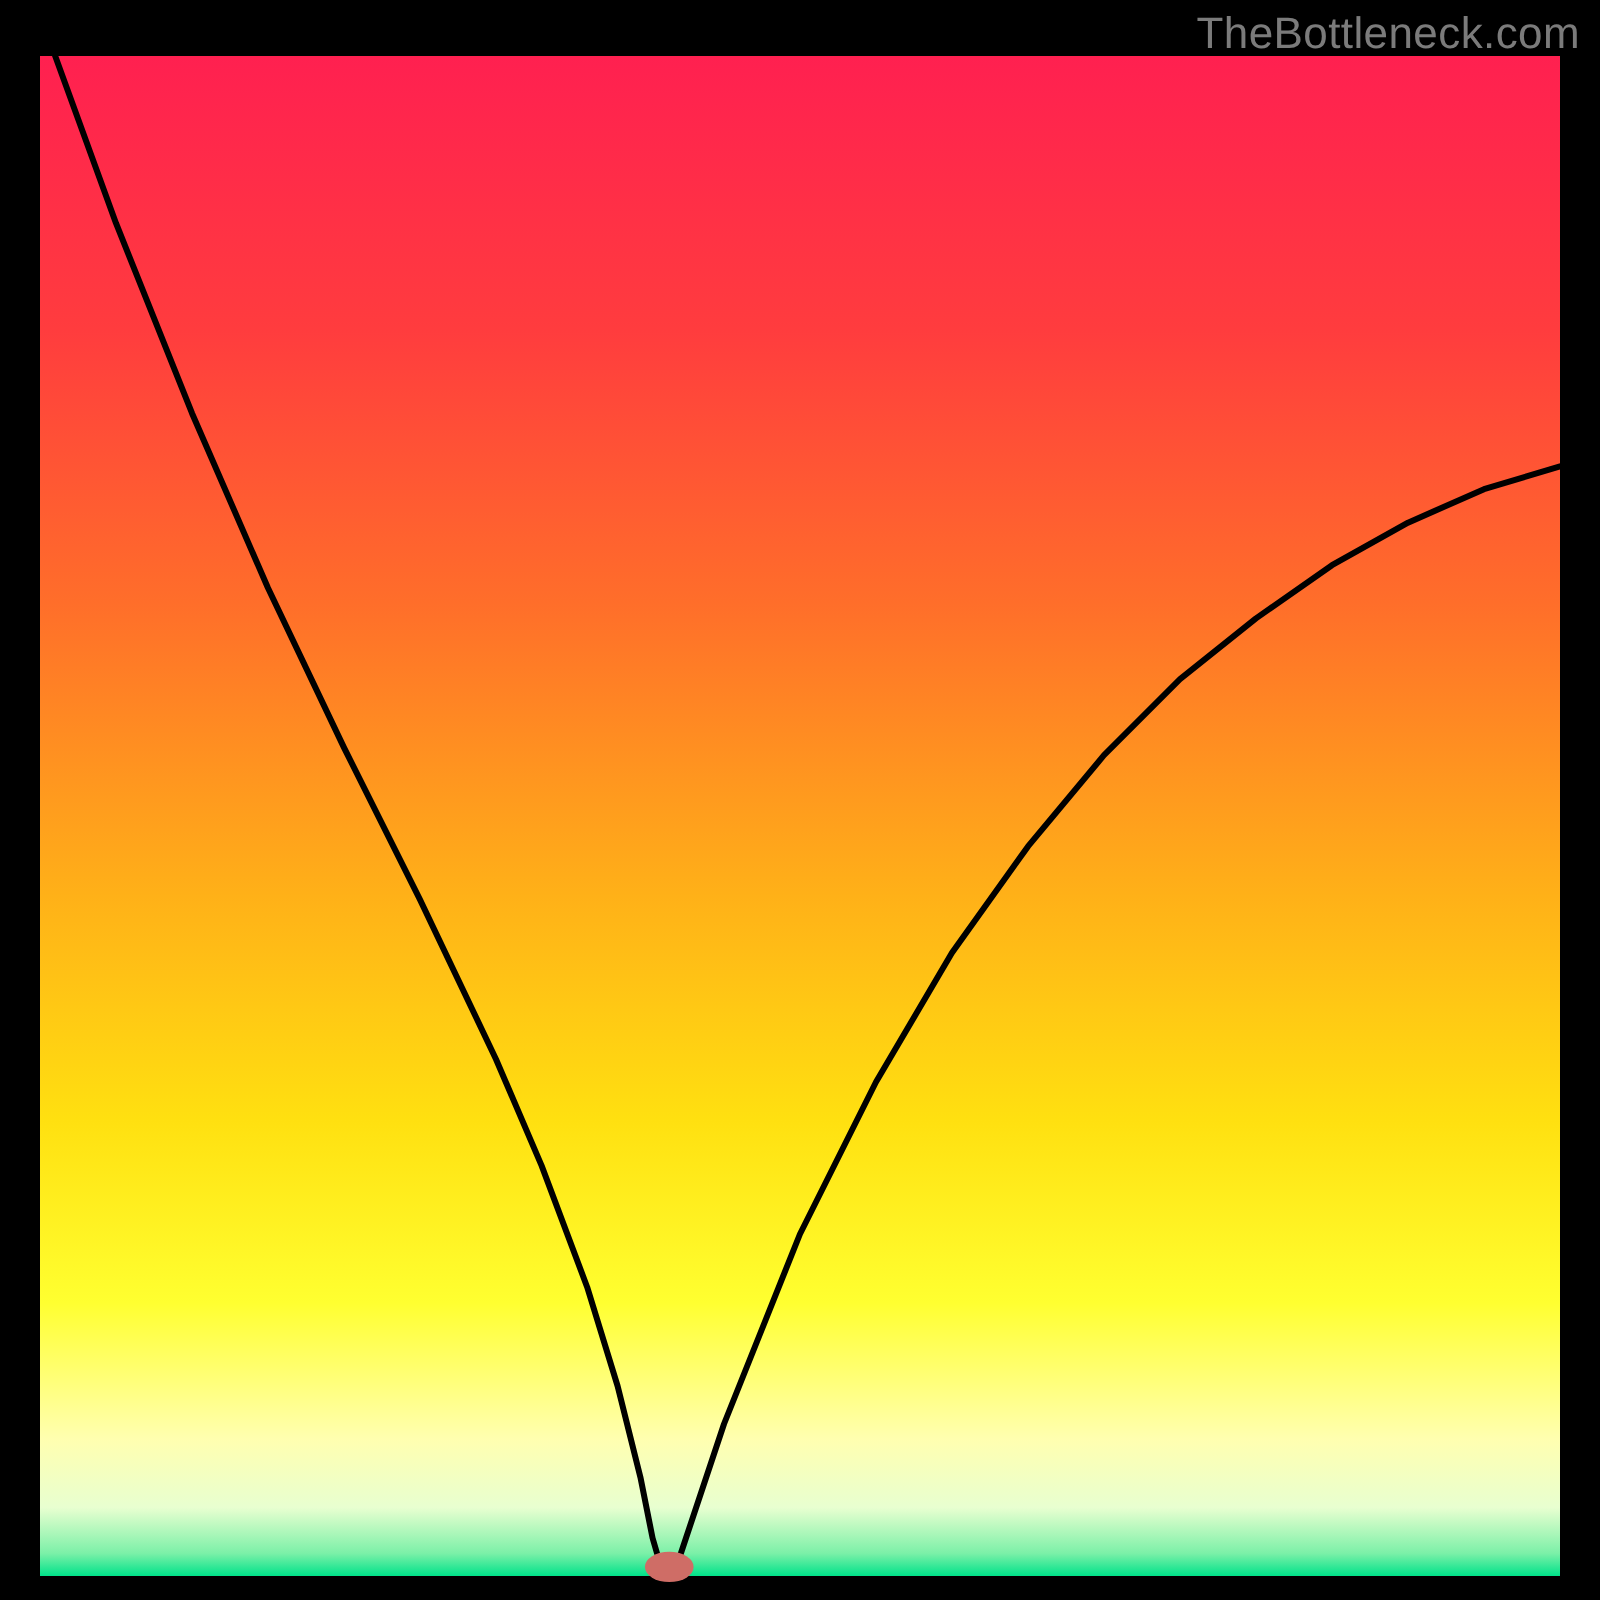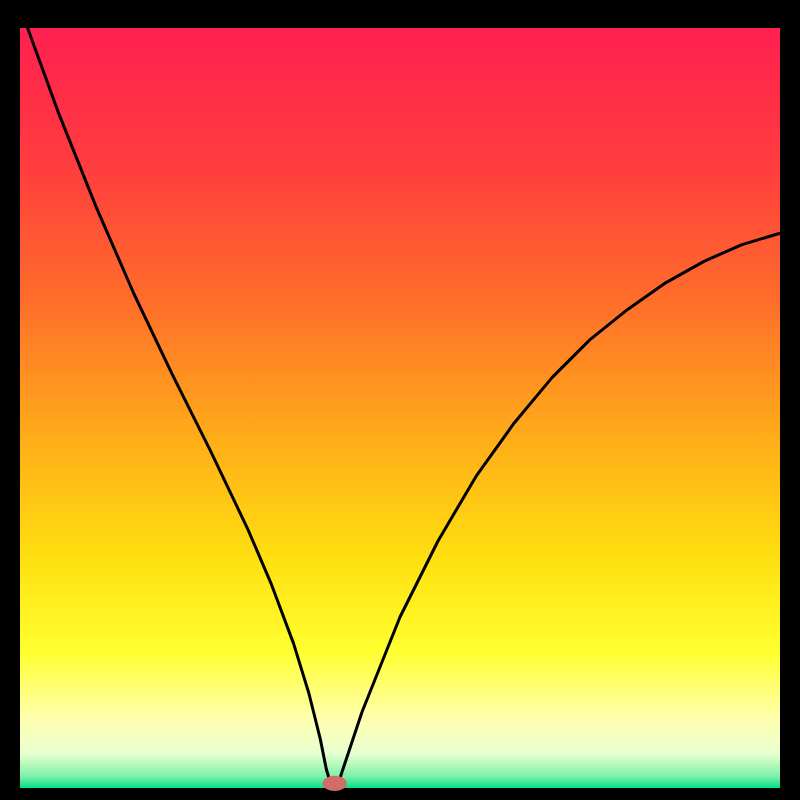--- a/index.html
+++ b/index.html
@@ -31,20 +31,21 @@
     position: absolute;
     top: 0;
     left: 0;
     display: block;
   }
 </style>
 </head>
 <body>
 
 <div class="frame">
+  <div class="watermark">TheBottleneck.com</div>
 
   <svg id="chart-svg" width="800" height="800" viewBox="0 0 800 800">
       <defs>
         <linearGradient id="bg-grad" x1="0" y1="0" x2="0" y2="1">
           <stop offset="0%" stop-color="#ff2050"></stop>
           <stop offset="18%" stop-color="#ff3c3e"></stop>
           <stop offset="36%" stop-color="#ff6e2a"></stop>
           <stop offset="55.00000000000001%" stop-color="#ffb018"></stop>
           <stop offset="70%" stop-color="#ffe010"></stop>
           <stop offset="82%" stop-color="#ffff30"></stop>

